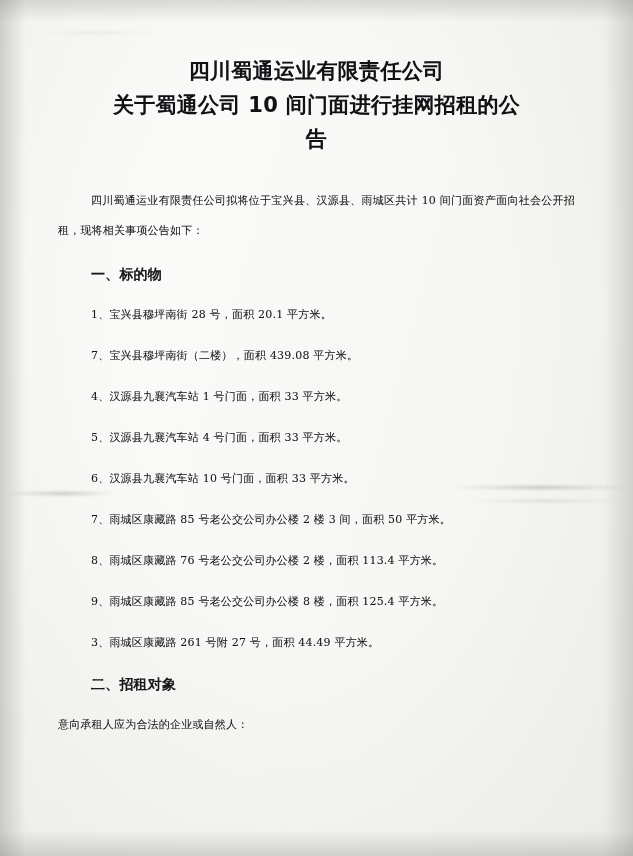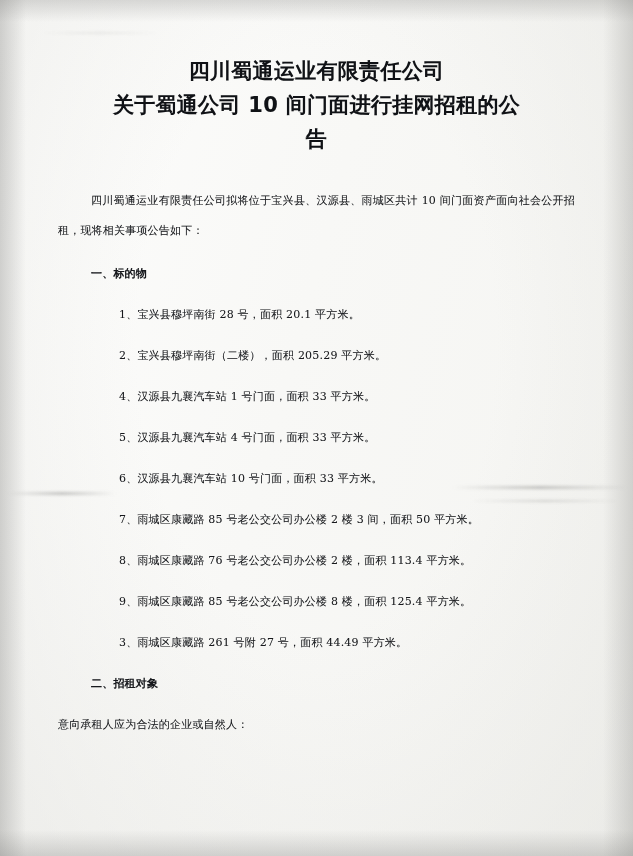--- a/index.html
+++ b/index.html
@@ -100,27 +100,26 @@
     color: #16181c;
     letter-spacing: 0.2px;
   }
   p.indent {
     text-indent: 33px;
   }
   p.heading {
     font-family: "DejaVu Sans", sans-serif;
     font-weight: bold;
     text-indent: 33px;
-    font-size: 11px;
+    font-size: 14px;
     margin-bottom: 11px;
   }
   p.item {
     text-indent: 33px;
     margin-bottom: 11px;
-    margin-left: 28px;
   }
   p.plain {
     text-indent: 0;
     margin-bottom: 11px;
   }
   
   .content { text-shadow: 0 0 0.4px rgba(0,0,0,0.18); }
 </style>
 </head>
 <body>
@@ -136,21 +135,21 @@
       <span class="title-line">告</span>
     </div>
 
     <div class="body-block">
 
       <p class="para indent">四川蜀通运业有限责任公司拟将位于宝兴县、汉源县、雨城区共计 10 间门面资产面向社会公开招租，现将相关事项公告如下：</p>
 
       <p class="para heading">一、标的物</p>
 
       <p class="para item">1、宝兴县穆坪南街 28 号，面积 20.1 平方米。</p>
-      <p class="para item">2、宝兴县穆坪南街（二楼），面积 205.29 平方米。</p>
+      <p class="para item">7、宝兴县穆坪南街（二楼），面积 439.08 平方米。</p>
       <p class="para item">4、汉源县九襄汽车站 1 号门面，面积 33 平方米。</p>
       <p class="para item">5、汉源县九襄汽车站 4 号门面，面积 33 平方米。</p>
       <p class="para item">6、汉源县九襄汽车站 10 号门面，面积 33 平方米。</p>
       <p class="para item">7、雨城区康藏路 85 号老公交公司办公楼 2 楼 3 间，面积 50 平方米。</p>
       <p class="para item">8、雨城区康藏路 76 号老公交公司办公楼 2 楼，面积 113.4 平方米。</p>
       <p class="para item">9、雨城区康藏路 85 号老公交公司办公楼 8 楼，面积 125.4 平方米。</p>
       <p class="para item">3、雨城区康藏路 261 号附 27 号，面积 44.49 平方米。</p>
 
       <p class="para heading">二、招租对象</p>
       <p class="para plain">意向承租人应为合法的企业或自然人：</p>

